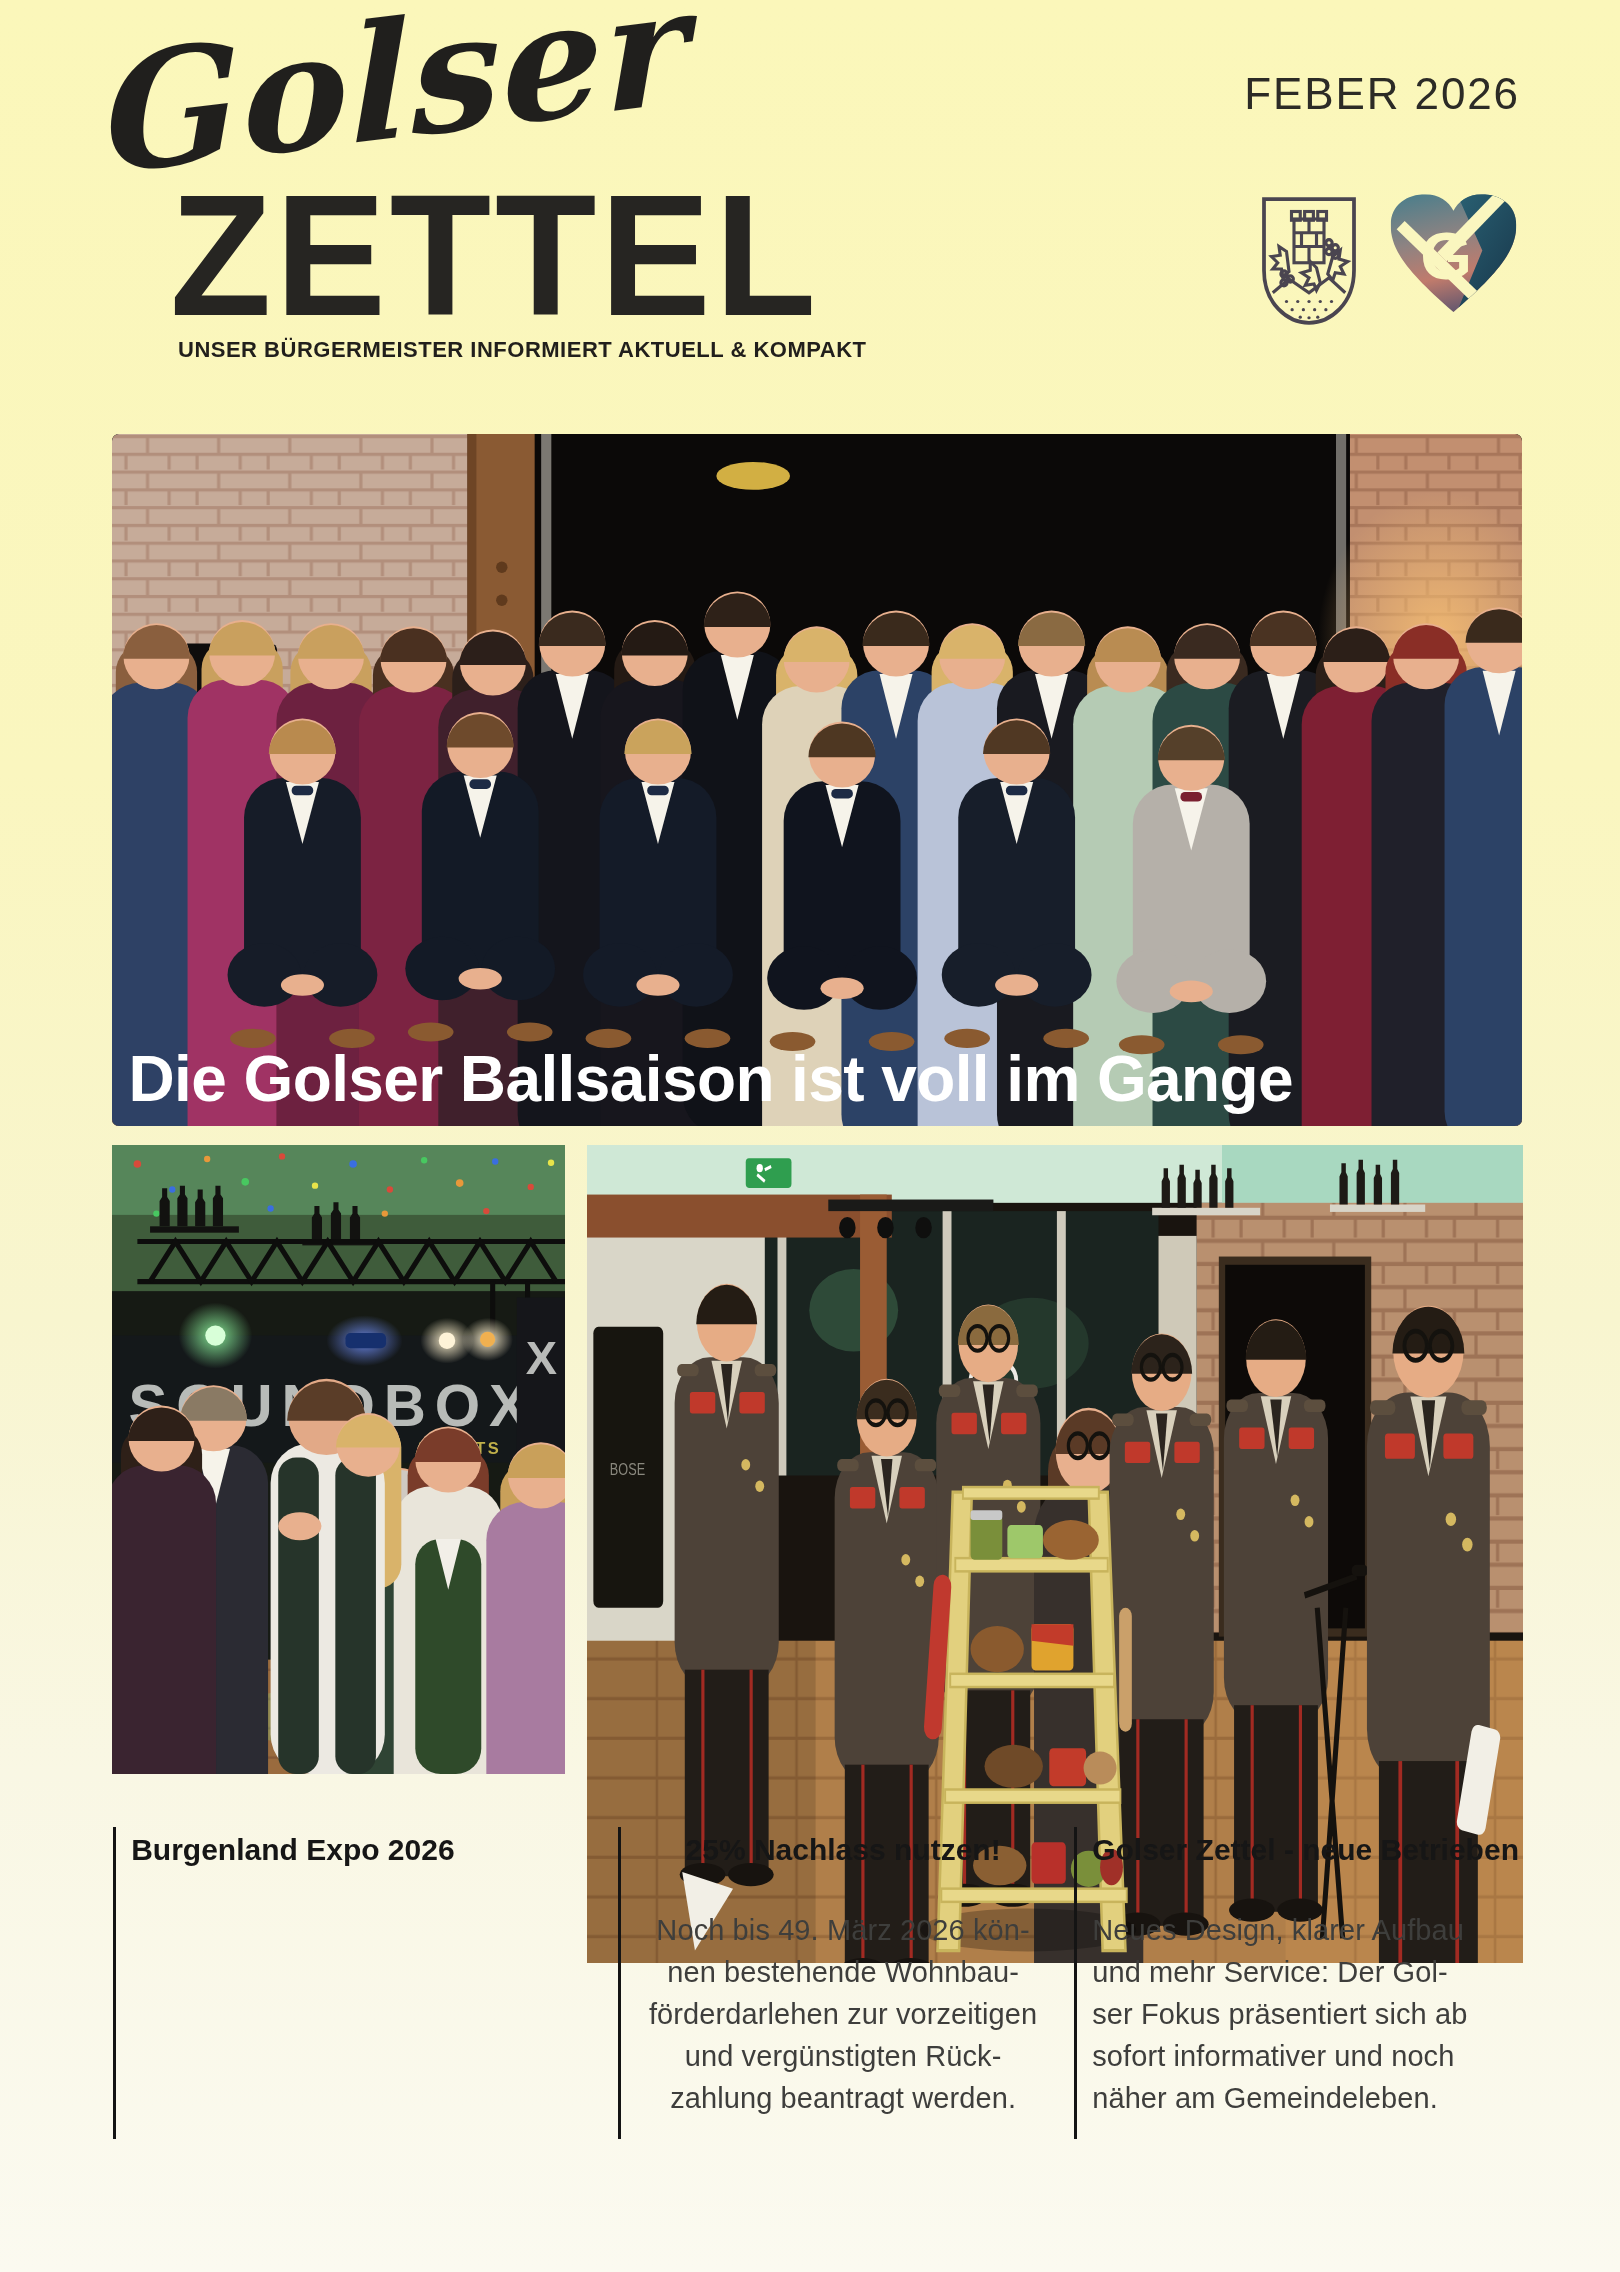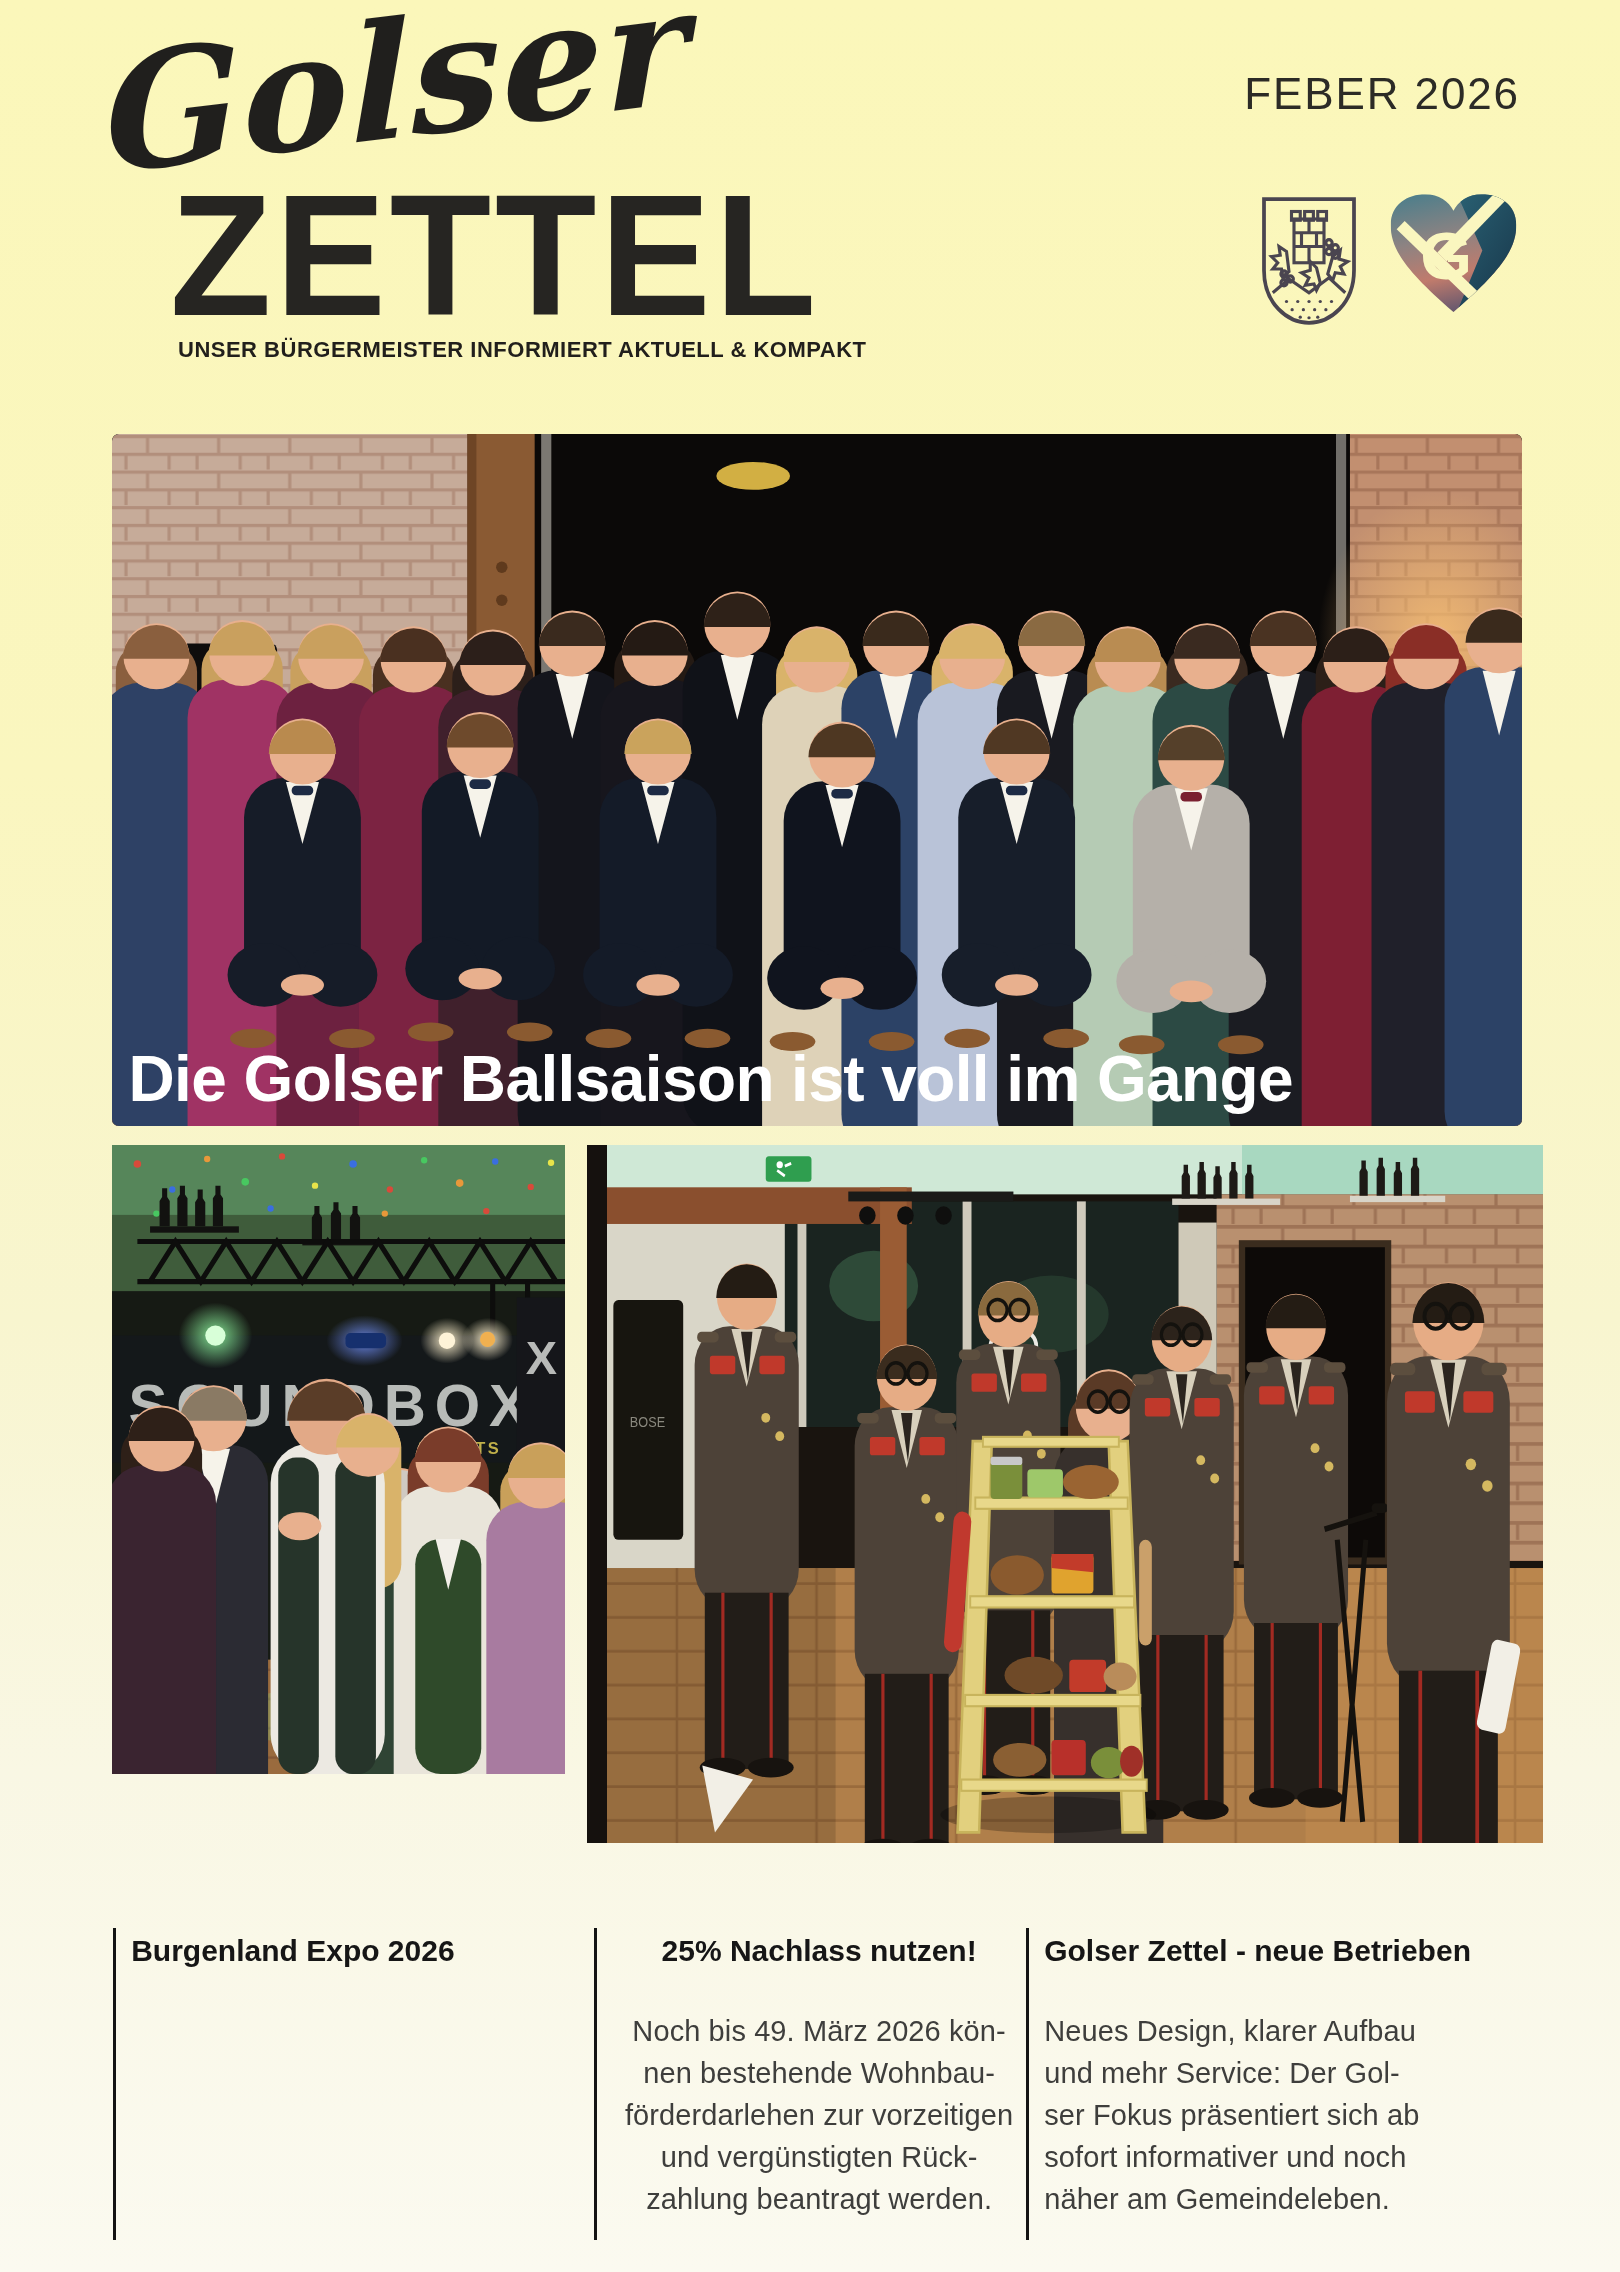--- a/index.html
+++ b/index.html
@@ -26,27 +26,27 @@
   .logo-tagline{
     position:absolute;left:178px;top:337px;font-size:22px;font-weight:700;
     letter-spacing:0.5px;color:#211f1c;
   }
   .crest{position:absolute;left:1259px;top:194px;width:100px;height:136px;}
   .heartlogo{position:absolute;left:1383px;top:189px;width:141px;height:133px;}
   .photo{position:absolute;overflow:hidden;background:#15110e;}
   .photo svg{display:block;width:100%;height:100%;}
   .photo-hero{left:112px;top:434px;width:1410px;height:692px;border-radius:7px;}
   .photo-dance{left:112px;top:1145px;width:453px;height:629px;}
-  .photo-fire{left:587px;top:1145px;width:936px;height:698px;padding-left:20px;}
+  .photo-fire{left:587px;top:1145px;width:936px;height:818px;}
   .hero-caption{
     position:absolute;left:16.5px;bottom:10.2px;width:1378px;
     font-size:64px;font-weight:800;letter-spacing:-0.6px;color:#ffffff;
     white-space:nowrap;
   }
-  .columns{position:absolute;left:113px;top:1928px;width:1425px;display:flex;}
+  .columns{position:absolute;left:113px;top:1827px;width:1425px;display:flex;gap:24px;}
   .column{
     box-sizing:border-box;border-left:3.8px solid #141414;
     padding:6.3px 0 0 15.2px;min-height:312px;
   }
   .col-1{width:481px;}
   .col-2{width:432px;text-align:center;}
   .col-3{width:460px;}
   .column h3{
     margin:0 0 42px 0;font-size:30px;font-weight:700;color:#161616;letter-spacing:0;
   }

